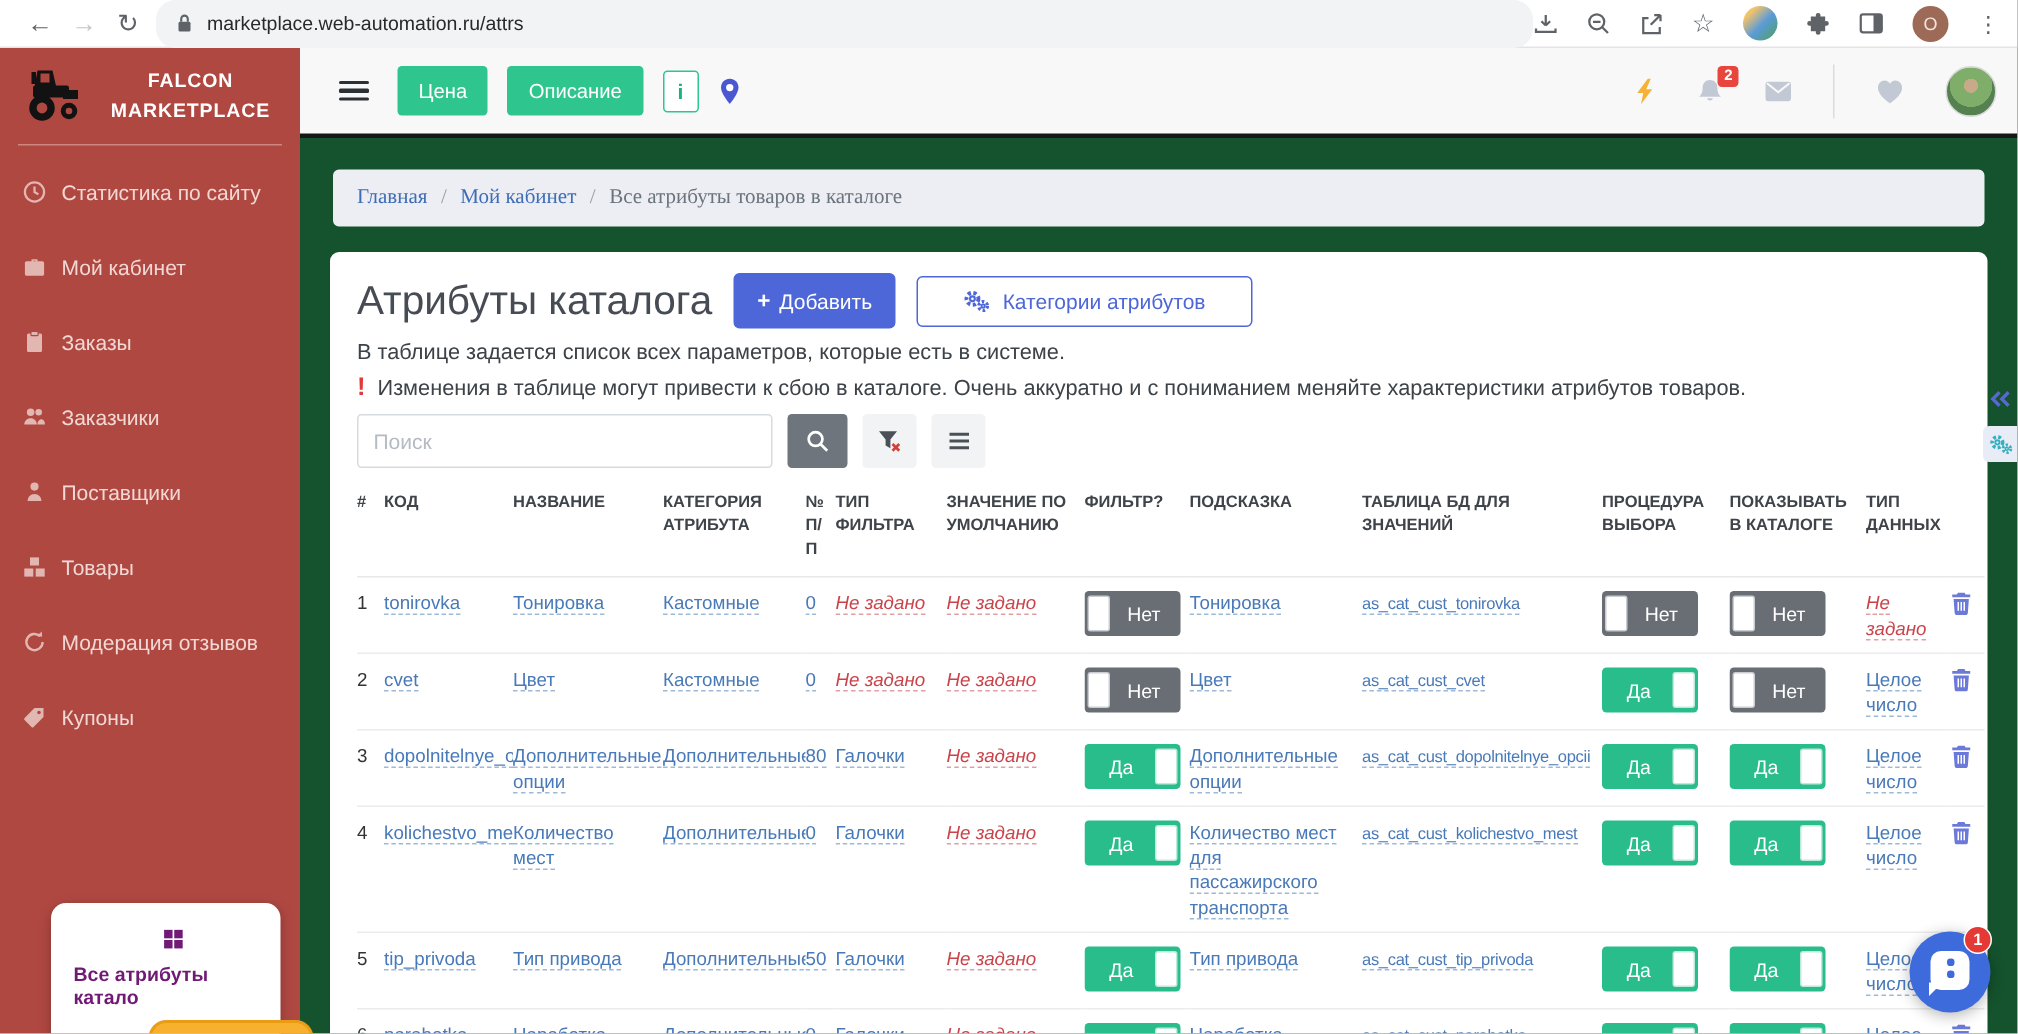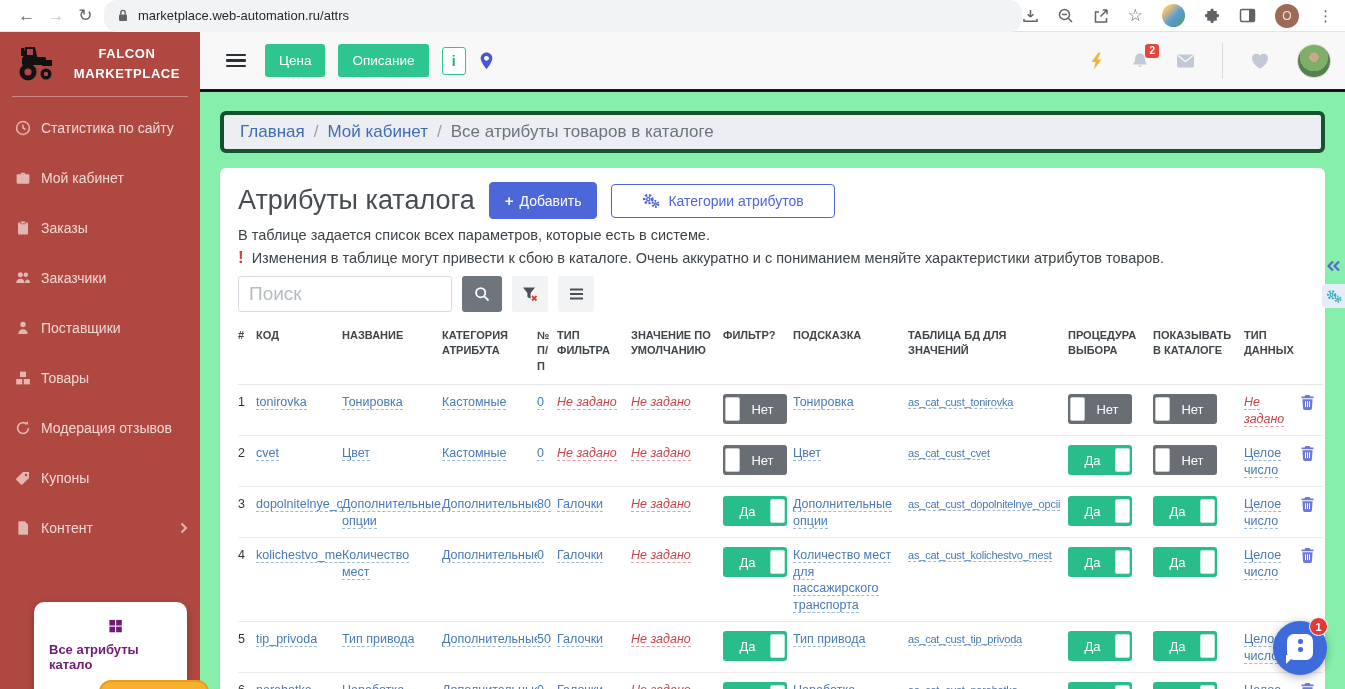--- a/index.html
+++ b/index.html
@@ -39,21 +39,21 @@
   .submenu { position:absolute; left:34px; right:13px; top:570px; bottom:-12px; background:#fff;
     border-radius:10px; padding:9px 0 0; box-shadow:0 2px 8px rgba(0,0,0,.25); }
   .sub-item { display:flex; align-items:center; gap:9px; padding:8px 6px 8px 15px;
     font-size:13px; color:#40464c; font-weight:700; cursor:pointer; }
   .sub-item.active { color:#701a75;flex-direction:column; }
   .sub-item .nicon { color:inherit; }
   .yellow-pill { position:absolute; left:99px; top:648px; width:110px; height:22px;
     background:#f8b12f; border:2px solid #e99c14; border-bottom:none;
     border-radius:12px 12px 0 0; z-index:6; cursor:pointer; }
   
-  .main { flex:1; min-width:0; background:#86efac; position:relative; }
+  .main { flex:1; min-width:0; background:#14532d; position:relative; }
   .topbar { height:60px; background:#f8f8f8; border-bottom:3px solid #161616;
     display:flex; align-items:center; padding:0 14px 0 26px; gap:13px; }
   .hamburger { width:20px; display:flex; flex-direction:column; gap:3px; cursor:pointer; margin-right:6px; }
   .hamburger i { height:2.5px; background:#2b3035; border-radius:1px; }
   .btn-green { background:#2ec68e; color:#fff; font-size:13.5px; padding:9px 14px;
     border-radius:3px; border:none; cursor:pointer; font-family:inherit; }
   .info-btn { width:24px; height:28px; background:#fff; border:1px solid #2ec68e; border-radius:3px;
     color:#17b27e; font-weight:bold; font-size:14px; display:flex; align-items:center;
     justify-content:center; cursor:pointer; }
   .pin { display:flex; cursor:pointer; }
@@ -64,39 +64,39 @@
     border-left:4.5px solid transparent; border-right:4.5px solid transparent; }
   .top-icons { margin-left:auto; display:flex; align-items:center; gap:27px; }
   .tic { position:relative; display:flex; cursor:pointer; }
   .badge-sq { position:absolute; top:-8px; right:-10px; background:#e8463c; color:#fff;
     font-size:10px; font-weight:bold; padding:2px 4px; border-radius:3px; line-height:1; }
   .tdivider { width:1px; height:36px; background:#d8dbe0; }
   .avatar { width:34px; height:34px; border-radius:50%; border:1px solid #d7d7d7; cursor:pointer;
     background:radial-gradient(circle at 50% 38%, #c8a98a 0 18%, #7fae6a 19% 55%, #55804f 56%); }
   
   .content { padding:19px 20px 0; }
-  .breadcrumb { background:#eceef4; border:4px solid #14532d; border-radius:6px; height:42px;
-    display:flex; align-items:center; gap:9px; padding:0 16px; font-size:17px; color:#6b737c; }
+  .breadcrumb { background:#eceef4; border:2px solid #14532d; border-radius:6px; height:42px;
+    display:flex; align-items:center; gap:9px; padding:0 16px; font-size:14px; color:#6b737c;font-family:Liberation Serif, serif; }
   .bc-link { color:#3f6db5; cursor:pointer; }
   .bc-sep { color:#9aa0a8; }
   .card { background:#fff; border-radius:6px; margin-top:15px; padding:12px 18px 20px;
     box-shadow:0 1px 2px rgba(0,0,0,.07); min-height:520px; }
   .title-row { display:flex; align-items:center; gap:14px; margin:2px 0 8px; }
   .page-title { font-size:27px; font-weight:400; color:#474c54; }
   .btn-add { background:#4d66d8; color:#fff; border:1px solid #4d66d8; border-radius:4px;
     padding:9px 15px; font-size:14px; display:flex; align-items:center; gap:6px; cursor:pointer; font-family:inherit; }
   .btn-add .plus { font-weight:bold; font-size:15px; }
   .btn-cat { background:#fff; color:#4d66d8; border:1px solid #4d66d8; border-radius:4px;
     padding:8px 30px; font-size:14px; display:flex; align-items:center; gap:8px; cursor:pointer; font-family:inherit; }
   .desc { font-size:14.5px; color:#3c4247; margin:4px 0 5px; }
   .warning { font-size:14.5px; color:#3c4247; margin:0 0 8px; display:flex; gap:8px; align-items:baseline; }
   .excl { color:#e03a3a; font-weight:bold; font-size:17px; }
   .filter-row { display:flex; align-items:center; gap:10px; margin:8px 0 10px; }
-  .search-input { width:214px; height:36px; border:1px solid #d6dbe1; border-radius:3px;
-    padding:0 10px; font-size:19px; color:#444; font-family:inherit; outline:none; }
+  .search-input { width:277px; height:36px; border:1px solid #d6dbe1; border-radius:3px;
+    padding:0 10px; font-size:14px; color:#444; font-family:inherit; outline:none; }
   .search-input::placeholder { color:#b4bbc3; }
   .search-btn { width:40px; height:36px; background:#6e757c; border:none; border-radius:3px;
     display:flex; align-items:center; justify-content:center; cursor:pointer; }
   .icon-btn { width:36px; height:36px; background:#f2f3f5; border:none; border-radius:3px;
     display:flex; align-items:center; justify-content:center; cursor:pointer; }
   
   table { width:100%; border-collapse:collapse; table-layout:fixed; }
   th { text-align:left; font-size:11px; color:#3e4449; font-weight:700; vertical-align:top;
     padding:6px 6px 10px 0; line-height:1.4; }
   thead tr { border-bottom:1px solid #e8e8e8; }
@@ -279,33 +279,20 @@
   <li class="nav-item">
     <span class="nicon">
               <svg viewBox="0 0 16 16">
                 <path fill="currentColor" d="M1.4 8.6L8 2h6v6L7.4 14.6a1 1 0 0 1-1.4 0L1.4 10a1 1 0 0 1 0-1.4z"></path>
                 <circle cx="11" cy="5" r="1.2" fill="#b04842"></circle>
               </svg>
             </span>
     <span>Купоны</span>
 
   </li>
-  <li class="nav-item">
-    <span class="nicon">
-              <svg viewBox="0 0 16 16">
-                <path fill="currentColor" d="M3.4 1.2h6.2L13 4.6v10.2H3.4z"></path>
-              </svg>
-            </span>
-    <span>Контент</span>
-    <span class="chev">
-              <svg width="8" height="12" viewBox="0 0 8 12">
-                <path d="M1.5 1.5L6 6l-4.5 4.5" stroke="currentColor" stroke-width="2" fill="none"></path>
-              </svg>
-            </span>
-  </li>
         </ul>
       <div class="submenu" id="sidebar-submenu">
   <div class="sub-item active">
     <span class="nicon" style="width:15px;height:14px">
               <svg viewBox="0 0 16 16">
                 <g fill="currentColor">
                   <rect x="1.5" y="1.5" width="6" height="6"></rect>
                   <rect x="8.7" y="1.5" width="6" height="6"></rect>
                   <rect x="1.5" y="8.7" width="6" height="6"></rect>
                   <rect x="8.7" y="8.7" width="6" height="6"></rect>

